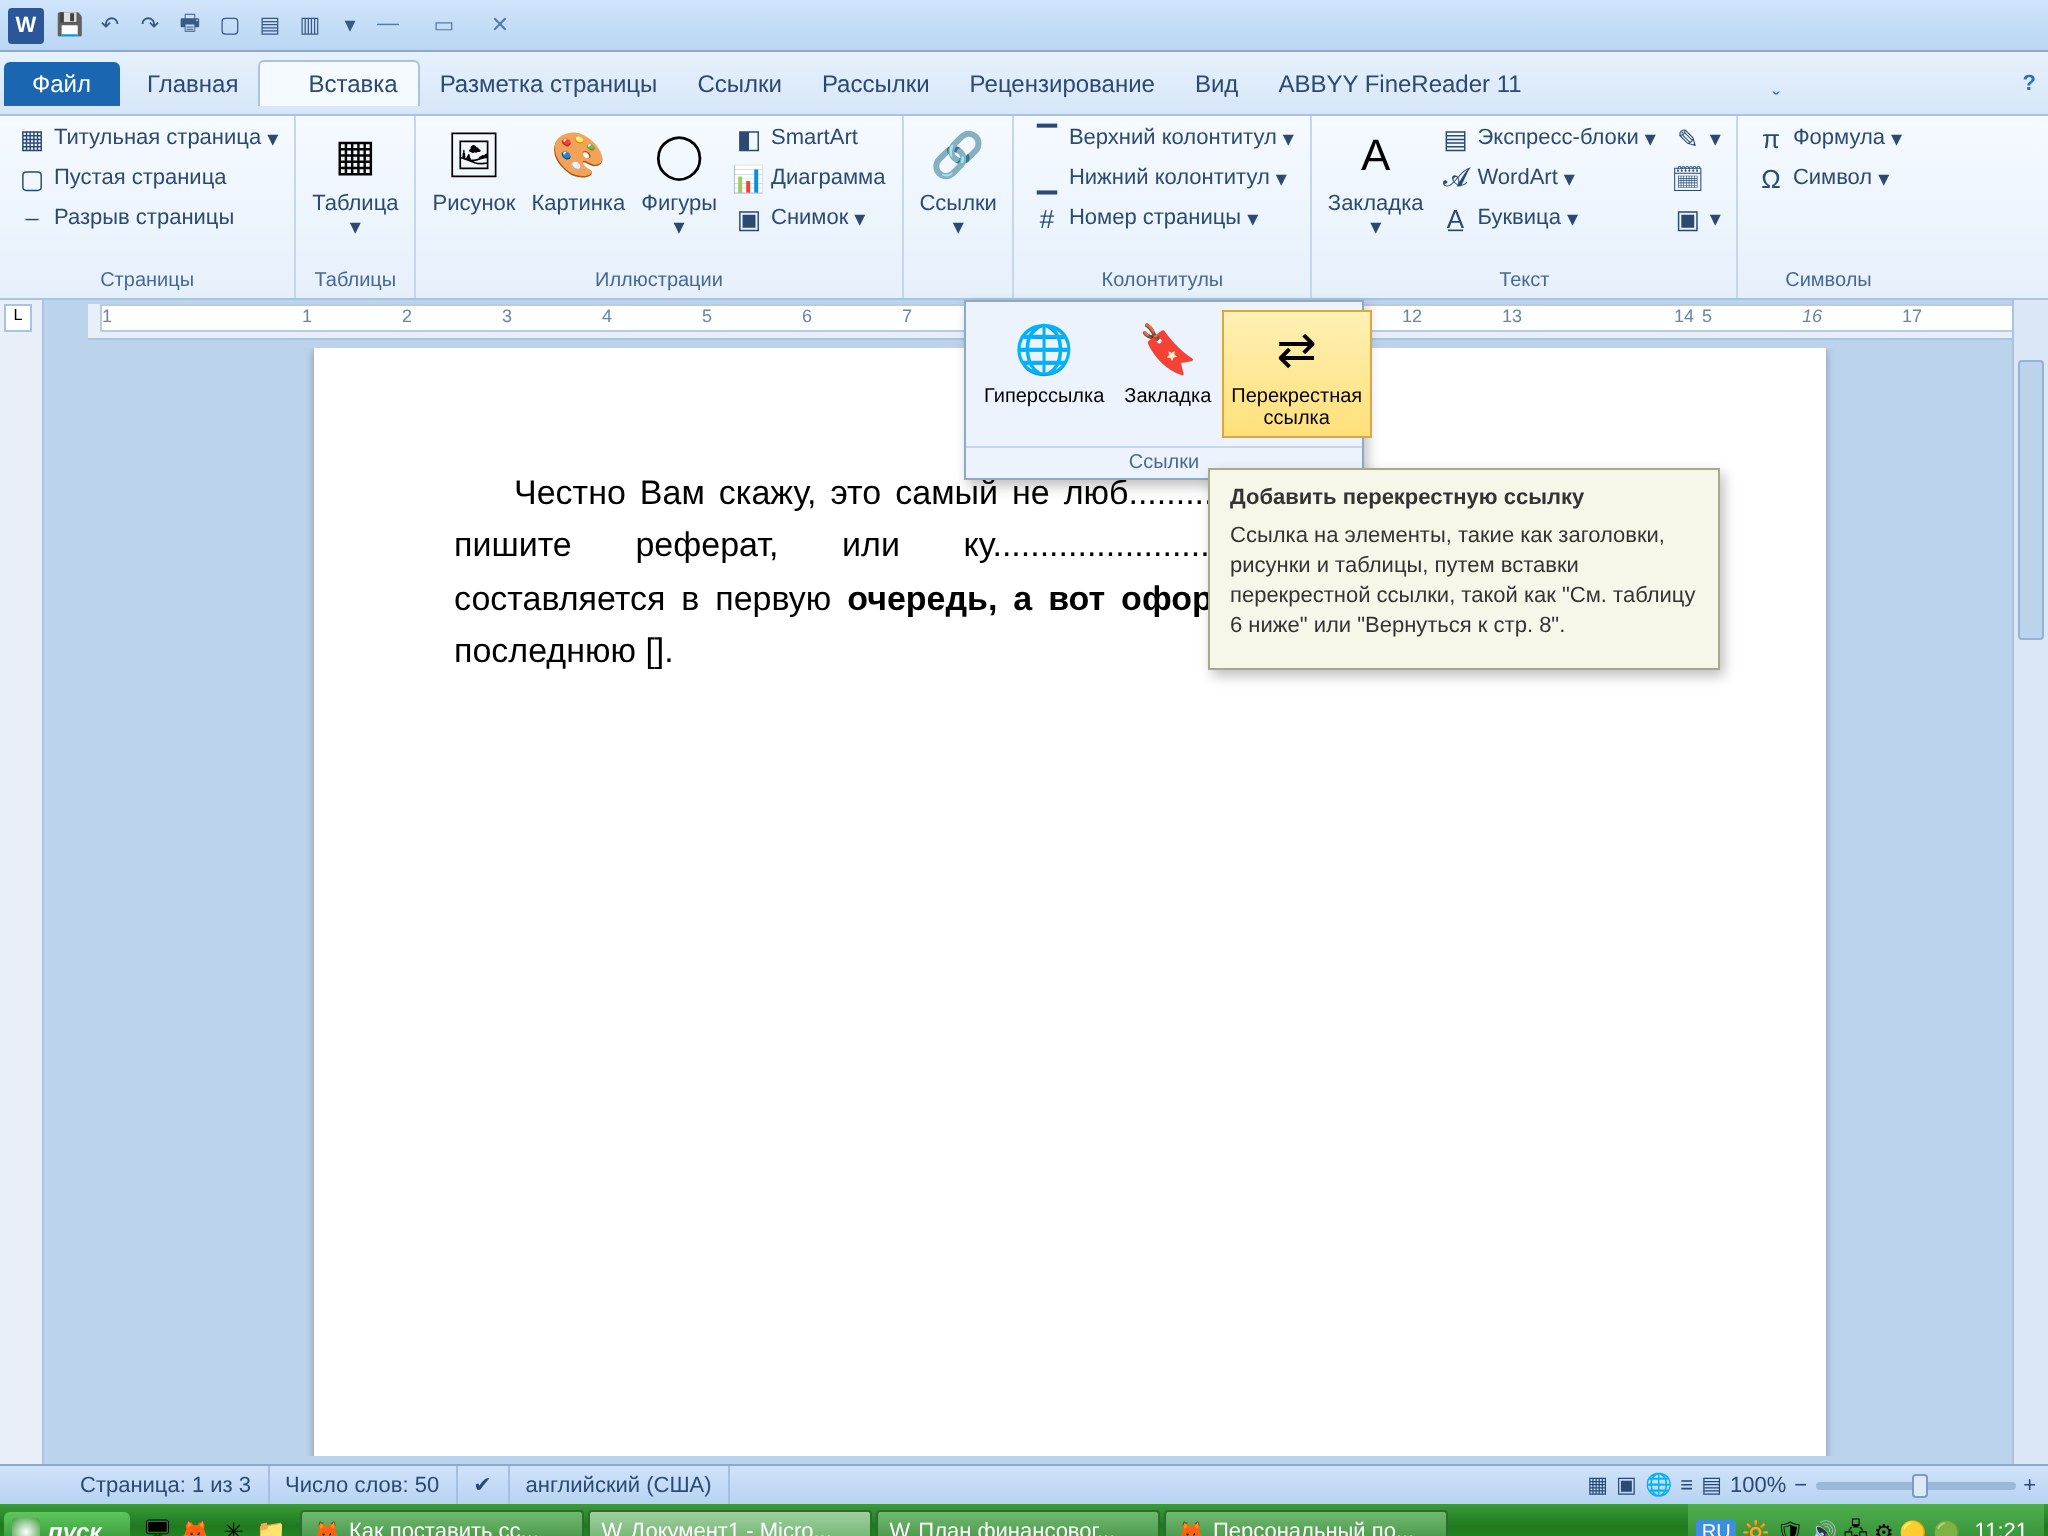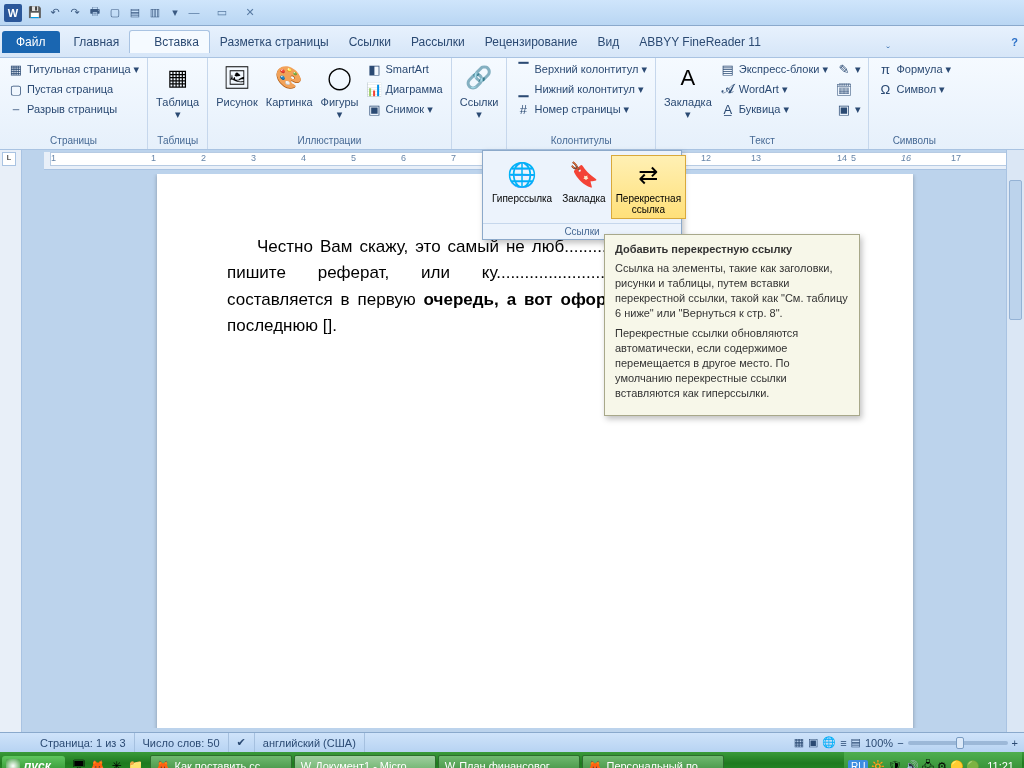--- a/index.html
+++ b/index.html
@@ -255,21 +255,20 @@
             <span class="ic">⇄</span>
             <span class="lbl">Перекрестная ссылка</span>
           </div>
       </div>
       <div class="dropdown-label">Ссылки</div>
     </div>
 
     <div class="tooltip">
       <div class="tooltip-title">Добавить перекрестную ссылку</div>
       <p>Ссылка на элементы, такие как заголовки, рисунки и таблицы, путем вставки перекрестной ссылки, такой как "См. таблицу 6 ниже" или "Вернуться к стр. 8".</p>
-      <p>Перекрестные ссылки обновляются автоматически, если содержимое перемещается в другое место. По умолчанию перекрестные ссылки вставляются как гиперссылки.</p>
     </div>
   </div>
   <div class="scrollbar-v">
       <div class="thumb"></div>
     </div>
 </div>
 
 <div class="statusbar">
   <div class="cell">Страница: 1 из 3</div>
   <div class="cell">Число слов: 50</div>

